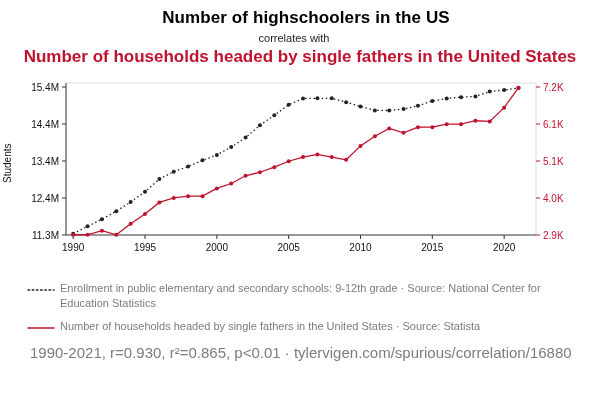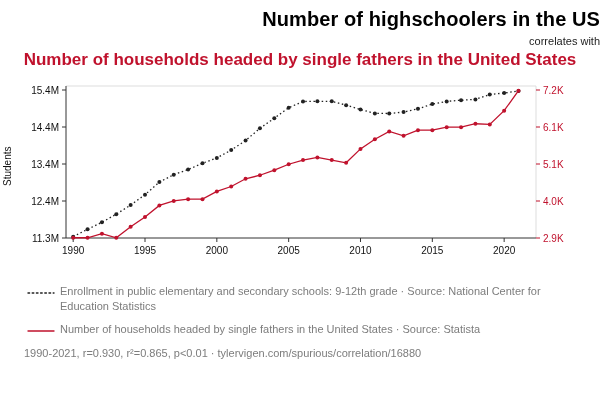--- a/index.html
+++ b/index.html
@@ -5,32 +5,32 @@
   html,body{margin:0;padding:0;}
   body{
     width:600px;height:414px;
     background:#ffffff;
     font-family:"Liberation Sans", sans-serif;
     color:#111;
     overflow:hidden;
     position:relative;
   }
   .title{
-    text-align:right;
-    font-size:20px;
+    text-align:center;
+    font-size:17px;
     font-weight:bold;
     color:#000;
     margin:8px 0 0 12px;
     letter-spacing:.1px;
   }
   .subtitle{
-    text-align:right;
+    text-align:center;
     font-size:11px;
     color:#222;
-    margin:4px 0 2px 0;
+    margin:4px 12px 2px 0;
   }
   .title2{
     text-align:center;
     font-size:17px;
     font-weight:bold;
     color:#c0122d;
     line-height:1.25;
     margin:2px 22px 0 22px;
   }
   .chart-wrap{
@@ -63,22 +63,22 @@
   }
   .legend-key{
     flex:0 0 auto;
     width:26px;
     margin-right:6px;
     padding-top:6px;
   }
   .legend-key svg{overflow:visible;}
   .legend-text{flex:1 1 auto;}
   .footnote{
-    margin:4px 0 0 24px;
-    font-size:11px;
+    margin:4px 0 0 30px;
+    font-size:15px;
     color:#7c7c7c;
   }
   .tick-text{font-size:10px;fill:#111;}
   .tick-text-right{font-size:10px;fill:#c0122d;}
 </style>
 </head>
 <body>
 
 <div class="title">Number of highschoolers in the US</div>
 <div class="subtitle">correlates with</div>

